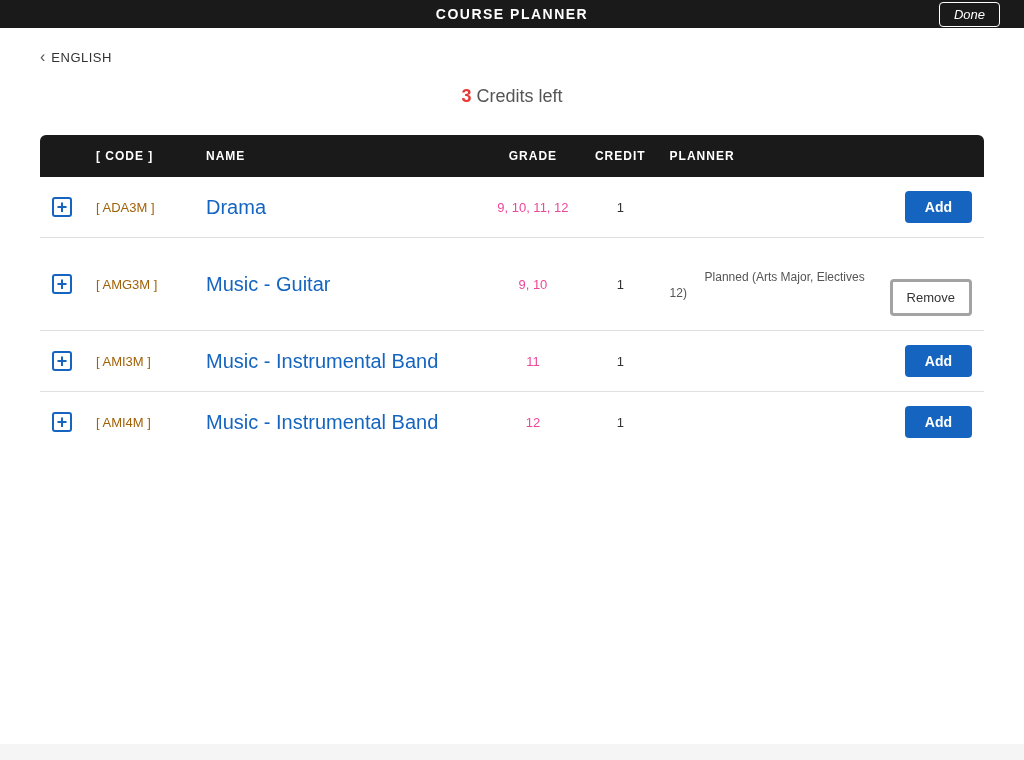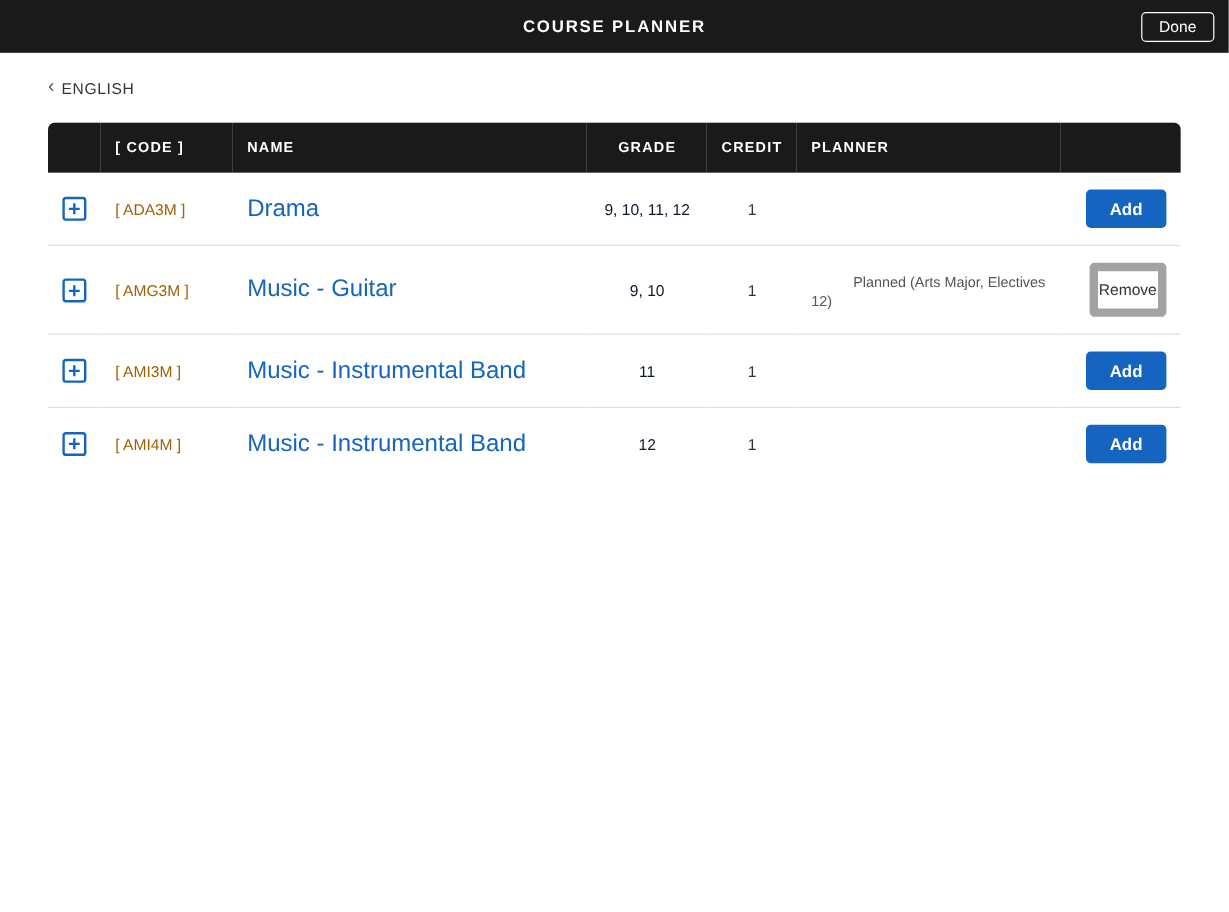--- a/index.html
+++ b/index.html
@@ -1,43 +1,44 @@
 <!DOCTYPE html>
 <html><head>
   <meta charset="utf-8">
   <style>
     * { box-sizing: border-box; margin: 0; padding: 0; }
     body { font-family: -apple-system, BlinkMacSystemFont, 'Helvetica Neue', Arial, sans-serif; background: #f5f5f5; min-height: 760px; }
 
     
     .top-bar {
       background: #1a1a1a;
-      height: 44px;
+      height: 28px;
       display: flex;
       align-items: center;
       justify-content: center;
       position: relative;
     }
     .top-bar-title {
       color: #ffffff;
       font-size: 14px;
       font-weight: 700;
       letter-spacing: 1.5px;
       text-transform: uppercase;
     }
     .done-button {
       position: absolute;
-      right: 12px;
+      right: 24px;
       background: transparent;
       border: 1px solid #ffffff;
       color: #ffffff;
       font-size: 13px;
       padding: 4px 14px;
       border-radius: 4px;
       cursor: pointer;
+      font-style: italic;
     }
 
     
     .page-content {
       background: #ffffff;
       min-height: calc(760px - 44px);
       padding: 20px 40px 40px 40px;
     }
 
     
@@ -169,21 +170,21 @@
 
     .course-name-link {
       color: #1565c0;
       font-size: 20px;
       font-weight: 500;
       text-decoration: none;
       cursor: pointer;
     }
 
     .grade-text {
-      color: #0f172a;
+      color: #ec4899;
       font-size: 13px;
       text-align: center;
     }
 
     .credit-text {
       color: #333;
       font-size: 13px;
       text-align: center;
     }
 
@@ -200,43 +201,49 @@
       border-radius: 4px;
       padding: 8px 20px;
       font-size: 14px;
       font-weight: 600;
       cursor: pointer;
     }
 
     .remove-button {
       background: transparent;
       color: #333;
-      border: 7px solid #a3a3a3;
+      border: 3px solid #a3a3a3;
       border-radius: 4px;
-      padding: 8px 1px;
-      font-size: 13px;
-      cursor: pointer;
+      padding: 8px 14px;
+      font-size: 13px;
+      cursor: pointer;
+      margin-top: 27px;
     }
   </style>
 </head>
 <body>
 
 <div class="top-bar">
   <span class="top-bar-title">COURSE PLANNER</span>
   <button class="done-button">Done</button>
 </div>
 
 <div class="page-content">
 
   <div class="back-nav">
     <span class="back-arrow">‹</span>
     <span class="back-label">ENGLISH</span>
   </div>
 
 
+  <div class="credits-info">
+    <span class="credits-count">3</span>
+    <span class="credits-label"> </span>
+    <span class="credits-label">Credits left</span>
+  </div>
 
   <table class="course-table">
     <thead>
       <tr>
         <th class="col-expand"></th>
         <th class="col-code">[ CODE ]</th>
         <th class="col-name">NAME</th>
         <th class="col-grade">GRADE</th>
         <th class="col-credit">CREDIT</th>
         <th class="col-status">PLANNER</th>

